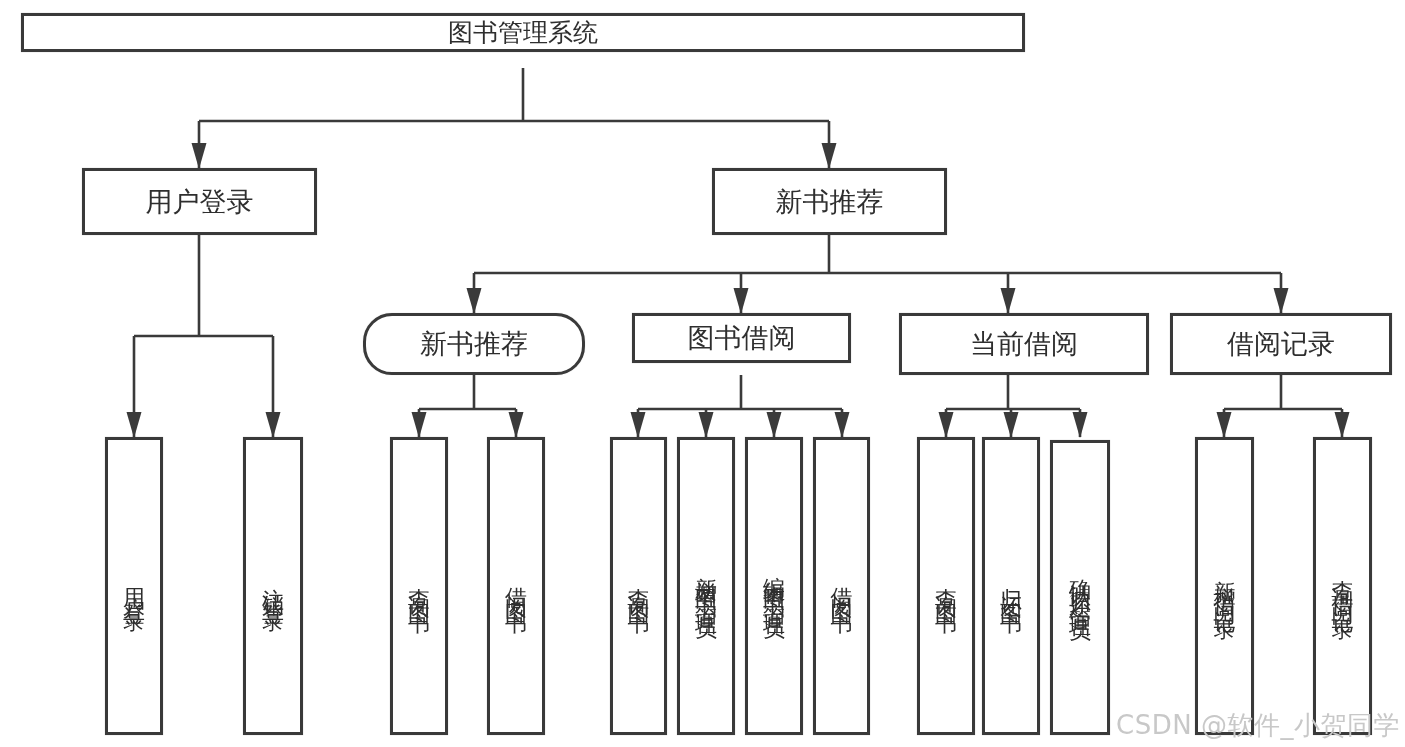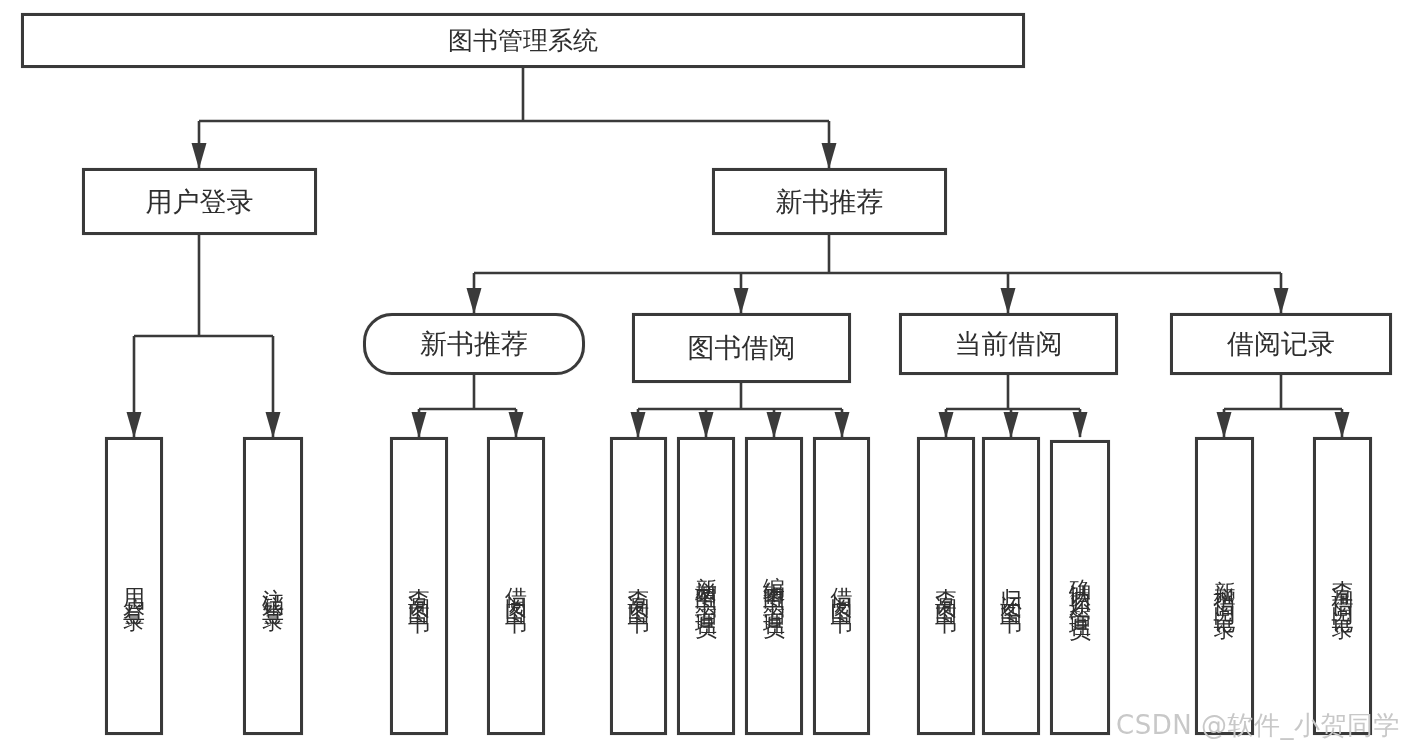--- a/index.html
+++ b/index.html
@@ -86,28 +86,28 @@
       <path d="M774 409 V437" marker-end="url(#arrow)"></path>
       <path d="M842 409 V437" marker-end="url(#arrow)"></path>
       <path d="M946 409 V437" marker-end="url(#arrow)"></path>
       <path d="M1011 409 V437" marker-end="url(#arrow)"></path>
       <path d="M1080 409 V437" marker-end="url(#arrow)"></path>
       <path d="M1224 409 V437" marker-end="url(#arrow)"></path>
       <path d="M1342 409 V437" marker-end="url(#arrow)"></path>
     </g>
   </svg>
 
-  <div class="node root-node" style="left:21px; top:13px; width:1004px; height:55px;">图书管理系统</div>
+  <div class="node root-node" style="left:21px; top:13px; width:1004px; height:39px;">图书管理系统</div>
 
   <div class="node h-node" style="left:82px; top:168px; width:235px; height:67px;">用户登录</div>
   <div class="node h-node" style="left:712px; top:168px; width:235px; height:67px;">新书推荐</div>
 
   <div class="node h-node" style="left:363px; top:313px; width:222px; height:62px;border-radius:29px;">新书推荐</div>
-  <div class="node h-node" style="left:632px; top:313px; width:219px; height:70px;">图书借阅</div>
-  <div class="node h-node" style="left:899px; top:313px; width:219px; height:62px;">当前借阅</div>
+  <div class="node h-node" style="left:632px; top:313px; width:219px; height:50px;">图书借阅</div>
+  <div class="node h-node" style="left:899px; top:313px; width:250px; height:62px;">当前借阅</div>
   <div class="node h-node" style="left:1170px; top:313px; width:222px; height:62px;">借阅记录</div>
 
   <div class="node v-node" style="left:105px; top:437px; width:58px; height:298px;">用户登录</div>
   <div class="node v-node" style="left:243px; top:437px; width:60px; height:298px;">注销登录</div>
 
   <div class="node v-node" style="left:390px; top:437px; width:58px; height:298px;">查询图书</div>
   <div class="node v-node" style="left:487px; top:437px; width:58px; height:298px;">借阅图书</div>
 
   <div class="node v-node" style="left:610px; top:437px; width:57px; height:298px;">查询图书</div>
   <div class="node v-node" style="left:677px; top:437px; width:58px; height:298px; letter-spacing:6px;">新增图书（管理员）</div>

